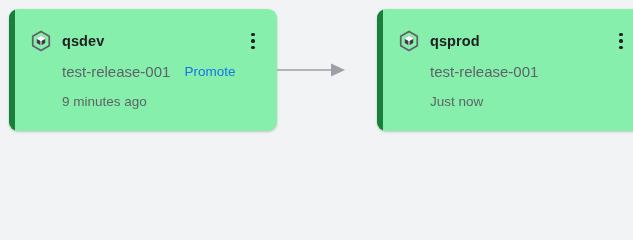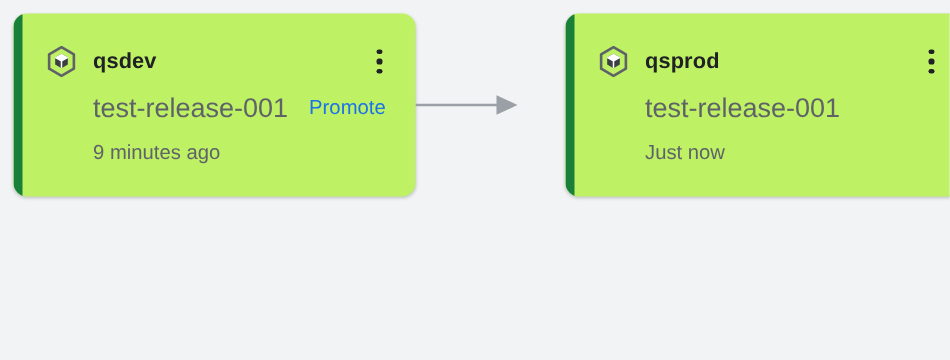--- a/index.html
+++ b/index.html
@@ -20,21 +20,21 @@
     left: 0; top: 0;
     width: 633px;
     height: 147px;
   }
 
   
   .card {
     position: absolute;
     top: 9px;
     height: 122px;
-    background: #bef264;
+    background: #86efac;
     border-radius: 9px;
     box-shadow: 0 1px 2px rgba(60,64,67,0.18), 0 1px 3px rgba(60,64,67,0.10);
     overflow: hidden;
     box-sizing: border-box;
   }
   .card.left  { left: 9px;  width: 268px; }
   .card.right { left: 345px; width: 268px; margin-left: 32px; }
 
   .status-bar {
     position: absolute;
@@ -107,21 +107,21 @@
   
   .release-row {
     position: absolute;
     left: 47px;
     top: 52px;
     right: 12px;
     height: 22px;
     white-space: nowrap;
   }
   .release-name {
-    font-size: 18px;
+    font-size: 15px;
     color: #5f6368;
     line-height: 22px;
     vertical-align: top;
   }
   .promote-link {
     font-size: 13.5px;
     color: #1a73e8;
     line-height: 22px;
     vertical-align: top;
     margin-left: 14px;

